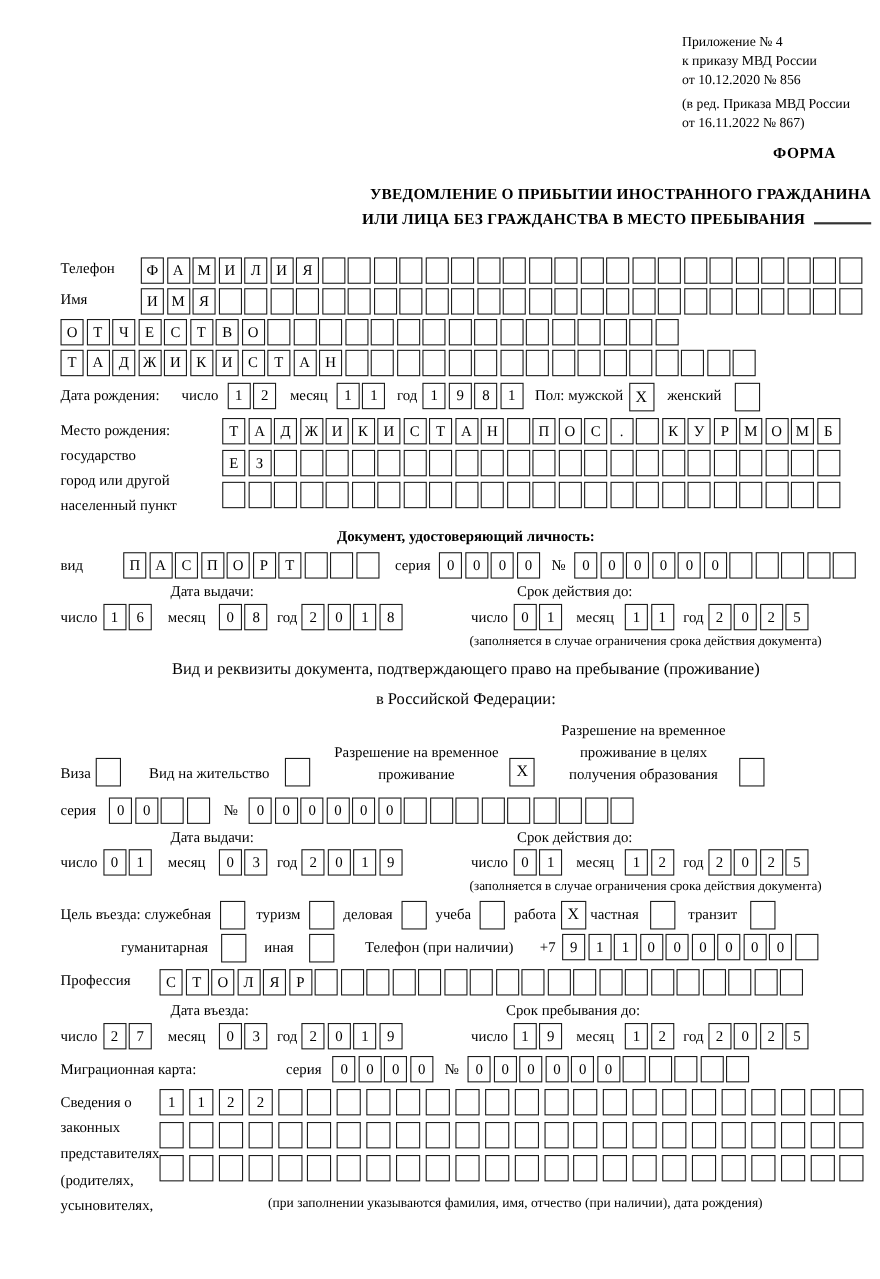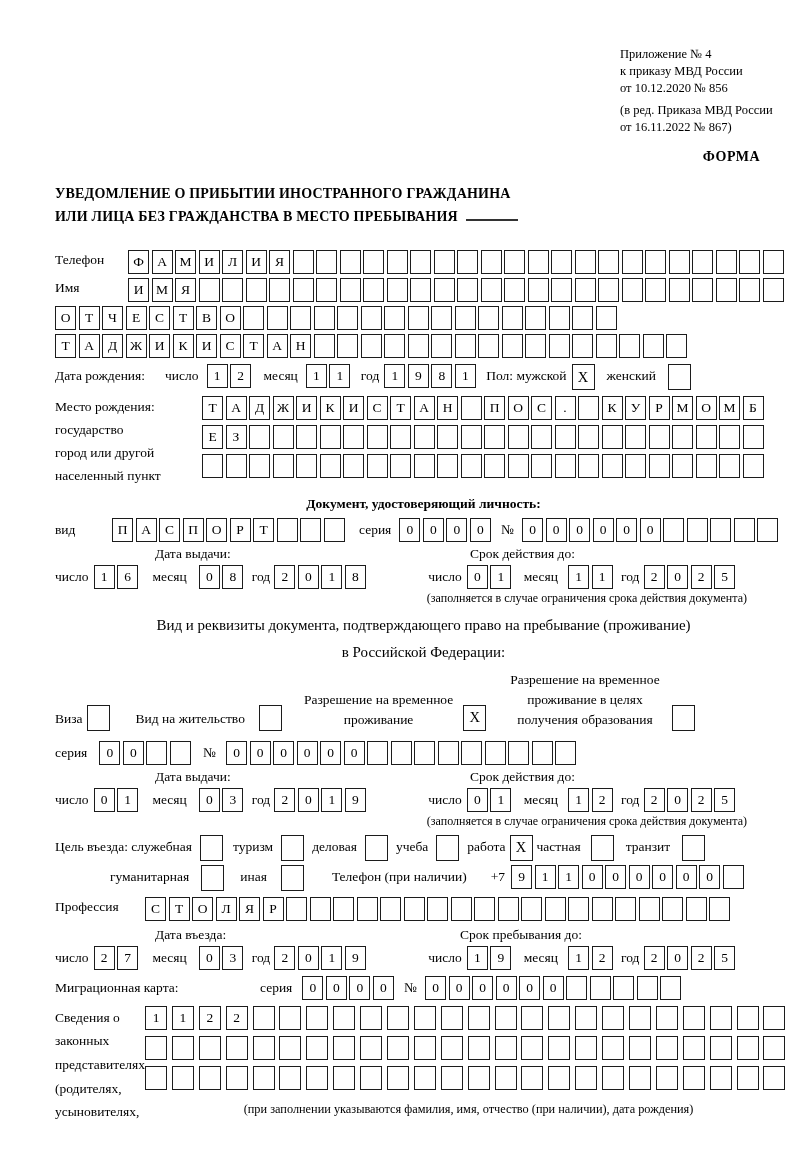--- a/index.html
+++ b/index.html
@@ -1,25 +1,25 @@
 <!DOCTYPE html>
 <html><head>
 <meta charset="utf-8">
 <style>
   * { box-sizing: border-box; }
   html,body { margin:0; padding:0; background:#fff; }
   body { width:800px; height:1163px; font-family:"Liberation Serif","DejaVu Serif",serif; color:#000; }
-  .page { width:800px; height:1163px; padding:46px 8px 0 55px; position:relative; overflow:hidden; }
+  .page { width:800px; height:1163px; padding:30px 8px 0 55px; position:relative; overflow:hidden; }
 
   
   .ref { margin-left:565px; font-size:12.5px; line-height:1.35; }
   .ref .grp2 { margin-top:5px; }
   .forma { text-align:right; padding-right:32px; font-weight:bold; font-size:14px; margin-top:14px; letter-spacing:.5px; }
 
-  .title { text-align:left; font-weight:bold; font-size:14px; line-height:1.6; margin-top:18px; letter-spacing:.2px; }
+  .title { text-align:right; font-weight:bold; font-size:14px; line-height:1.6; margin-top:18px; letter-spacing:.2px; }
   .title-underline { display:inline-block; width:52px; border-bottom:2px solid #333; margin-left:8px; vertical-align:baseline; }
 
   .sec-heading { font-weight:bold; font-size:13.6px; margin-top:26px; letter-spacing:.1px; }
 
   .fields { margin-top:22px; font-size:13.5px; }
   .row { display:flex; align-items:flex-start; margin-bottom:4px; }
   .lblcol { flex:none; line-height:1.55; }
   .cells { display:inline-flex; flex:none; }
   .cell { flex:none; display:inline-flex; align-items:center; justify-content:center;
           width:21px; height:24px; border:1.6px solid #1c1c1c; margin-right:2.5px;

